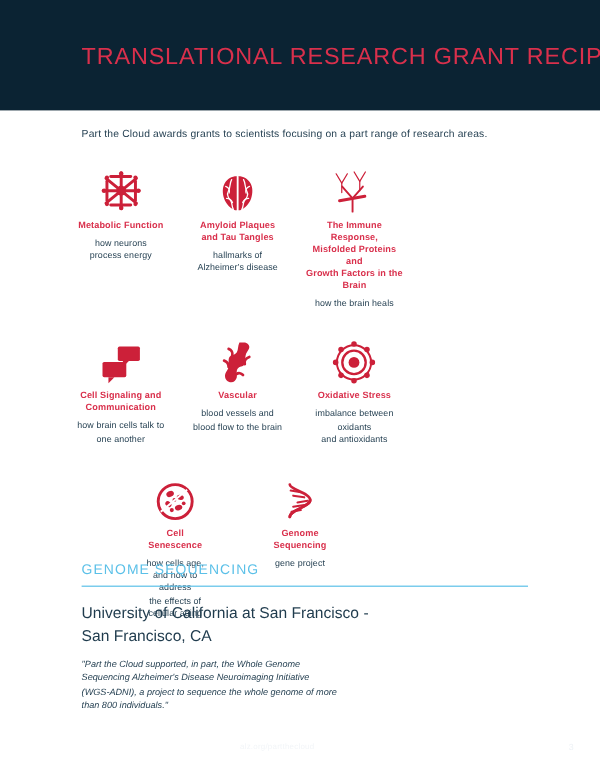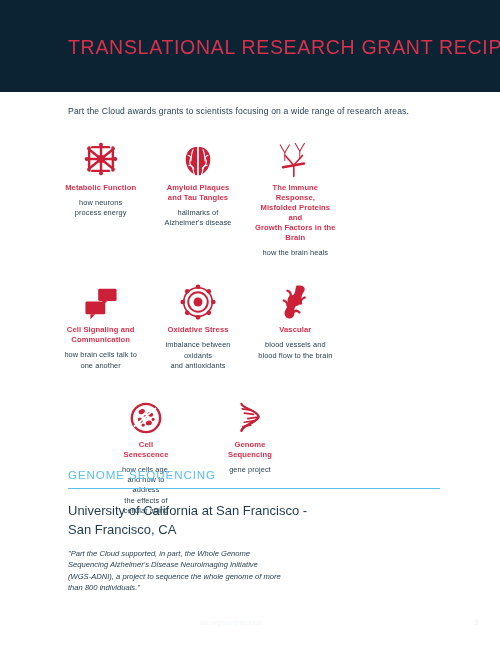--- a/index.html
+++ b/index.html
@@ -161,21 +161,21 @@
 
   svg { display: block; }
 </style>
 </head>
 <body>
 
 <div class="page-header">
   <div class="title">TRANSLATIONAL RESEARCH GRANT RECIPIENTS</div>
 </div>
 
-<div class="intro">Part the Cloud awards grants to scientists focusing on a wide range of research areas.</div>
+<div class="intro">Part the Cloud awards grants to scientists focusing on a part range of research areas.</div>
 
 <div class="grid">
 
   <div class="grid-row row-1">
 
     <div class="cell">
       <div class="icon-wrap">
         <svg width="38" height="38" viewBox="0 0 48 48">
           <g stroke="#cc2039" stroke-width="3.1" fill="none" stroke-linecap="round">
             <path d="M24 5 L24 43"></path>
@@ -274,59 +274,59 @@
         </svg>
       </div>
       <div class="label" style="white-space:pre-line">Cell Signaling and
 Communication</div>
       <div class="desc" style="white-space:pre-line">how brain cells talk to
 one another</div>
     </div>
 
     <div class="cell">
       <div class="icon-wrap">
+        <svg width="32" height="36" viewBox="0 0 40 48">
+          <g fill="#cc2039">
+            <path d="M22 2 C20 6 21 10 19 13 C17 16 13 15 11 18 C9 21 11 25 10 29
+                     C9 33 6 35 6 39 C6 43 9 46 13 46 C16 46 18 44 19 41
+                     C20 37 18 34 20 31 C22 28 26 29 28 26 C30 23 28 19 29 16
+                     C30 12 33 10 33 7 C33 4 30 2 27 2 Z"></path>
+            <path d="M10 9 C13 10 15 13 14 17" stroke="#cc2039" stroke-width="3" fill="none" stroke-linecap="round"></path>
+            <path d="M33 18 C30 19 27 22 28 26" stroke="#cc2039" stroke-width="3" fill="none" stroke-linecap="round"></path>
+            <path d="M5 22 C8 23 10 26 10 29" stroke="#cc2039" stroke-width="3" fill="none" stroke-linecap="round"></path>
+            <path d="M26 38 C24 36 21 35 19 37" stroke="#cc2039" stroke-width="3" fill="none" stroke-linecap="round"></path>
+          </g>
+        </svg>
+      </div>
+      <div class="label" style="white-space:pre-line">Vascular</div>
+      <div class="desc" style="white-space:pre-line">blood vessels and
+blood flow to the brain</div>
+    </div>
+
+    <div class="cell">
+      <div class="icon-wrap">
         <svg width="36" height="36" viewBox="0 0 48 48">
           <circle cx="24" cy="24" r="19" fill="none" stroke="#cc2039" stroke-width="2.2"></circle>
           <circle cx="24" cy="24" r="13" fill="none" stroke="#cc2039" stroke-width="2.6"></circle>
           <circle cx="24" cy="24" r="6" fill="#cc2039"></circle>
           <g fill="#cc2039">
             <circle cx="24" cy="3.6" r="3.1"></circle>
             <circle cx="38.4" cy="9.6" r="3.1"></circle>
             <circle cx="44.4" cy="24" r="3.1"></circle>
             <circle cx="38.4" cy="38.4" r="3.1"></circle>
             <circle cx="24" cy="44.4" r="3.1"></circle>
             <circle cx="9.6" cy="38.4" r="3.1"></circle>
             <circle cx="3.6" cy="24" r="3.1"></circle>
             <circle cx="9.6" cy="9.6" r="3.1"></circle>
           </g>
         </svg>
       </div>
       <div class="label" style="white-space:pre-line">Oxidative Stress</div>
       <div class="desc" style="white-space:pre-line">imbalance between oxidants
 and antioxidants</div>
-    </div>
-
-    <div class="cell">
-      <div class="icon-wrap">
-        <svg width="32" height="36" viewBox="0 0 40 48">
-          <g fill="#cc2039">
-            <path d="M22 2 C20 6 21 10 19 13 C17 16 13 15 11 18 C9 21 11 25 10 29
-                     C9 33 6 35 6 39 C6 43 9 46 13 46 C16 46 18 44 19 41
-                     C20 37 18 34 20 31 C22 28 26 29 28 26 C30 23 28 19 29 16
-                     C30 12 33 10 33 7 C33 4 30 2 27 2 Z"></path>
-            <path d="M10 9 C13 10 15 13 14 17" stroke="#cc2039" stroke-width="3" fill="none" stroke-linecap="round"></path>
-            <path d="M33 18 C30 19 27 22 28 26" stroke="#cc2039" stroke-width="3" fill="none" stroke-linecap="round"></path>
-            <path d="M5 22 C8 23 10 26 10 29" stroke="#cc2039" stroke-width="3" fill="none" stroke-linecap="round"></path>
-            <path d="M26 38 C24 36 21 35 19 37" stroke="#cc2039" stroke-width="3" fill="none" stroke-linecap="round"></path>
-          </g>
-        </svg>
-      </div>
-      <div class="label" style="white-space:pre-line">Vascular</div>
-      <div class="desc" style="white-space:pre-line">blood vessels and
-blood flow to the brain</div>
     </div>
 
   </div>
 
   <div class="grid-row row-3">
 
     <div class="cell">
       <div class="icon-wrap">
         <svg width="34" height="34" viewBox="0 0 48 48">
           <circle cx="24" cy="24" r="20" fill="none" stroke="#cc2039" stroke-width="3.4"></circle>

